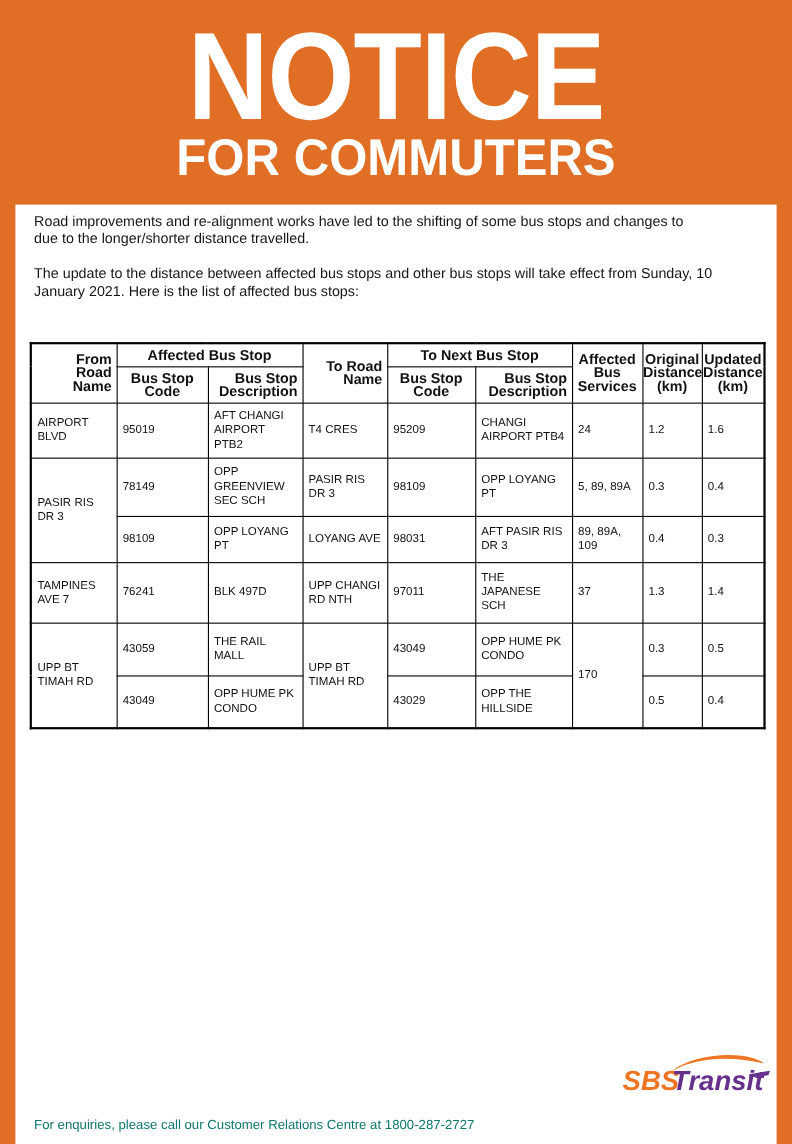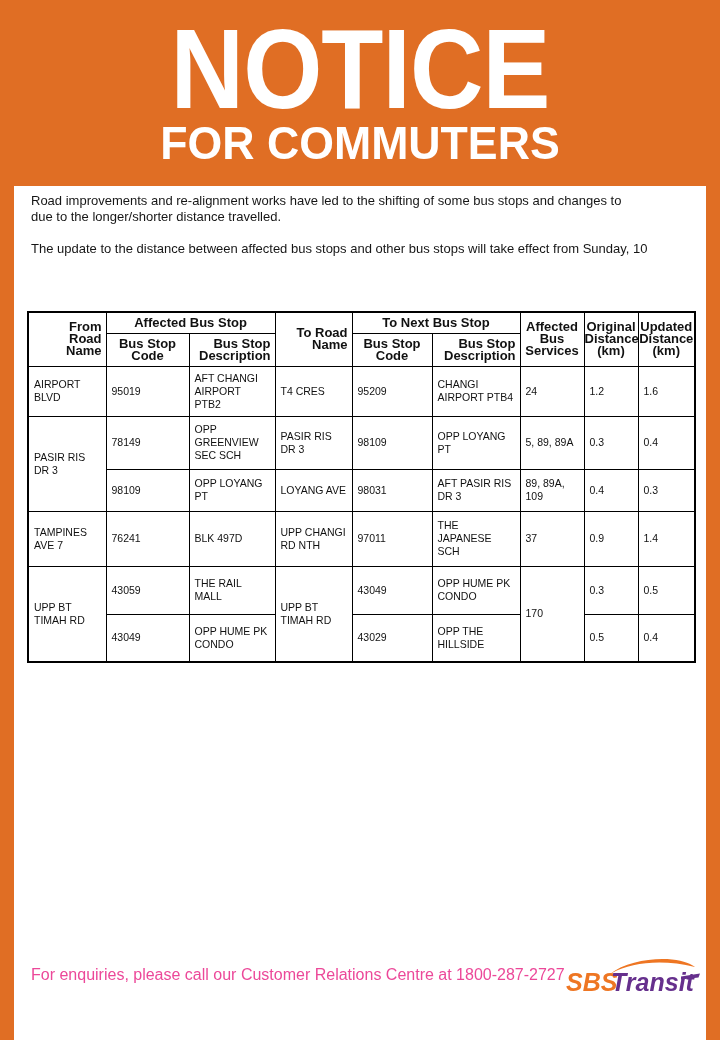--- a/index.html
+++ b/index.html
@@ -50,22 +50,22 @@
   }
   .bus-table th.al { text-align:right; padding:3px 4px 3px 5px; }
   .bus-table td {
     font-size:10.5px; line-height:13px; padding:3px 5px;
     text-align:left;
   }
   .bus-table td.ctr { text-align:left; }
 
   
   .enquiries {
-    position:absolute; left:17px; top:780px;
-    font-size:16px; color:#ec4899;
+    position:absolute; left:17px; top:829px;
+    font-size:12px; color:#0f766e;
   }
   .logo { position:absolute; right:5px; top:772px; }
 </style>
 </head>
 <body>
 
 <div class="page">
 
   <div class="big-title">NOTICE</div>
   <div class="sub-title">FOR COMMUTERS</div>
@@ -73,20 +73,21 @@
   <div class="content">
 
     <div class="intro">
       <div>
         <div class="line">Road improvements and re-alignment works have led to the shifting of some bus stops and changes to</div>
         <div class="line">due to the longer/shorter distance travelled.</div>
       </div>
       <div class="para-gap"></div>
       <div>
         <div class="line">The update to the distance between affected bus stops and other bus stops will take effect from Sunday, 10</div>
+        <div class="line">January 2021. Here is the list of affected bus stops:</div>
       </div>
     </div>
 
     <table class="bus-table">
       <colgroup>
         <col style="width:78px">
           <col style="width:83px">
           <col style="width:86px">
         <col style="width:77px">
           <col style="width:80px">
@@ -146,21 +147,21 @@
           <td class="ctr">0.3</td>
         </tr>
         <tr style="height:55px">
           <td>TAMPINES AVE 7</td>
           <td class="ctr">76241</td>
           <td>BLK 497D</td>
           <td>UPP CHANGI RD NTH</td>
           <td class="ctr">97011</td>
           <td>THE JAPANESE SCH</td>
           <td class="ctr">37</td>
-          <td class="ctr">0.9</td>
+          <td class="ctr">1.3</td>
           <td class="ctr">1.4</td>
         </tr>
         <tr style="height:48px">
           <td rowspan="2">UPP BT TIMAH RD</td>
           <td class="ctr">43059</td>
           <td>THE RAIL MALL</td>
           <td rowspan="2">UPP BT TIMAH RD</td>
           <td class="ctr">43049</td>
           <td>OPP HUME PK CONDO</td>
           <td rowspan="2" class="ctr">170</td>

